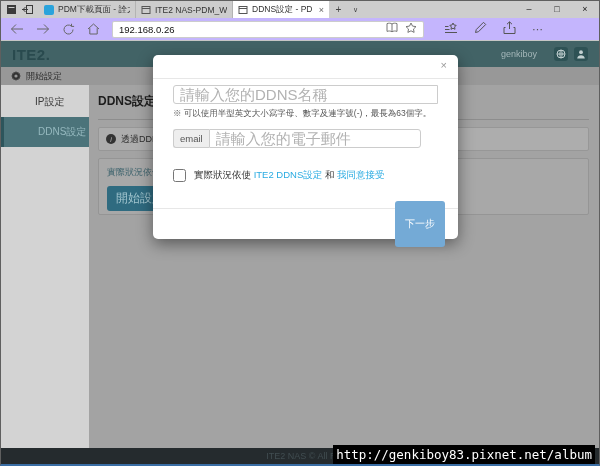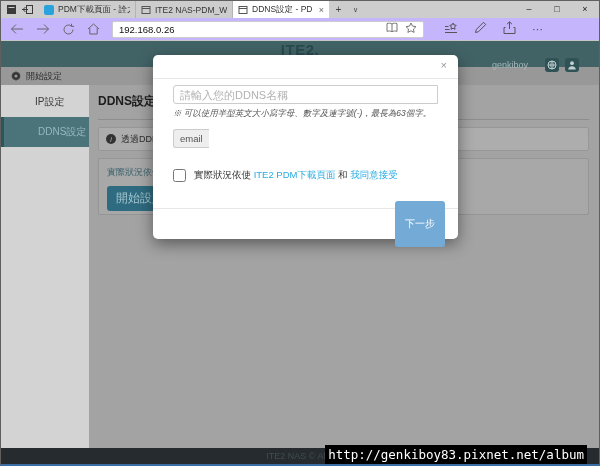--- a/index.html
+++ b/index.html
@@ -30,21 +30,21 @@
   .nav-icon svg{display:block;}
   .urlbox{width:312px;height:17px;border:1px solid #cccccc;border-radius:2px;background:#fff;
           display:flex;align-items:center;padding:0 6px;font-size:9.5px;}
   .url-host{color:#111;}
   .url-path{color:#999;overflow:hidden;white-space:nowrap;}
   .urlbox .right{margin-left:auto;display:flex;gap:7px;color:#777;}
   .after-url{display:flex;gap:16px;margin-left:20px;color:#555;align-items:center;}
   .after-url .glyph{font-size:11px;line-height:1;}
   
   .page{position:relative;height:446px;}
-  .site-header{height:26px;background:#426366;display:flex;align-items:center;padding:0 20px;flex-direction:column;}
+  .site-header{height:26px;background:#426366;display:flex;align-items:center;padding:0 11px;}
   .logo{font-size:15px;font-weight:800;color:#294a4e;letter-spacing:.5px;}
   .hdr-right{margin-left:auto;display:flex;align-items:center;gap:6px;}
   .username{font-size:9px;color:#a4b7b9;margin-right:11px;}
   .hdr-btn{width:14px;height:14px;background:#2e5255;border-radius:3px;color:#c3d1d2;
            display:flex;align-items:center;justify-content:center;}
   .crumbbar{height:18px;background:#989898;display:flex;align-items:center;gap:5px;
             padding:0 10px;font-size:9px;color:#2b2b2b;}
   .crumbbar svg{color:#333;}
   .content{display:flex;height:363px;}
   .sidebar{width:88px;background:#d3d3d3;padding-top:2px;}
@@ -61,38 +61,38 @@
   .panel-text{font-size:9px;color:#3c626c;}
   .start-btn{margin-top:7px;background:#2f6b80;color:#a3c6cf;font-size:12px;border:none;border-radius:3px;padding:4px 9px;}
   .site-footer{height:17px;background:#252b2e;font-size:9px;color:#414d51;text-align:right;padding:3px 200px 0 0;}
   
   .modal{position:absolute;left:152px;top:54px;width:305px;height:184px;background:#fff;
          border-radius:5px;box-shadow:0 5px 16px rgba(0,0,0,.45);z-index:30;}
   .modal-header{height:24px;border-bottom:1px solid #e7e7e7;position:relative;}
   .modal-close{position:absolute;right:11px;top:5px;font-size:11px;color:#999;line-height:1;}
   .modal-body{padding:6px 20px 0;}
   .ig{display:flex;height:19px;}
-  .ig input{flex:1;min-width:0;border:1px solid #ccc;padding:0 6px;font-size:11px;color:#333;outline:none;}
+  .ig input{flex:1;min-width:0;border:1px solid #ccc;padding:0 6px;font-size:15px;color:#333;outline:none;}
   .ig input::placeholder{color:#b2b2b2;}
   .ig .addon{background:#eee;border:1px solid #ccc;font-size:9.5px;color:#555;
              display:flex;align-items:center;padding:0 6px;white-space:nowrap;}
   .ig.ddns input{border-radius:3px 0 0 3px;}
   .ig.ddns .addon{border-left:none;border-radius:0 3px 3px 0;}
   .ig.email{width:248px;margin-top:9px;border-radius:6px;}
   .ig.email .addon{border-right:none;border-radius:3px 0 0 3px;}
   .ig.email input{border-radius:0 3px 3px 0;}
-  .note{margin-top:4px;font-size:8.5px;color:#555;font-style:italic;}
+  .note{margin-top:4px;font-size:8.5px;color:#555;}
   .agree-row{margin-top:21px;display:flex;align-items:center;gap:8px;font-size:9.5px;color:#333;}
   .agree-row input{width:13px;height:13px;accent-color:#fff;}
   .agree-row a{color:#29abe2;text-decoration:none;}
   .modal-footer{position:absolute;left:0;right:0;bottom:0;height:31px;border-top:1px solid #e7e7e7;
                 display:flex;justify-content:flex-end;align-items:center;padding:0 13px;}
   .next-btn{background:#74aad6;color:#fff;font-size:10px;border:none;border-radius:3px;padding:16px 10px;}
   
-  .watermark{position:absolute;right:12px;bottom:0;background:#000;color:#fff;z-index:60;
+  .watermark{position:absolute;right:4px;bottom:0;background:#000;color:#fff;z-index:60;
              font-family:"DejaVu Sans Mono",monospace;font-size:12.5px;line-height:19px;padding:0 3px;}
 </style>
 </head>
 <body>
 
 <div class="window">
 
   <div class="titlebar">
     <div class="edge-actions">
       <span>
@@ -255,25 +255,26 @@
     <div class="modal-header">
       <span class="modal-close">×</span>
     </div>
     <div class="modal-body">
       <div class="ig ddns">
         <input type="text" placeholder="請輸入您的DDNS名稱" style="">
       </div>
       <div class="note">※ 可以使用半型英文大小寫字母、數字及連字號(-)，最長為63個字。</div>
       <div class="ig email">
         <span class="addon">email</span>
+        <input type="text" placeholder="請輸入您的電子郵件" style="">
       </div>
       <div class="agree-row">
         <input type="checkbox" style="">
         <span>
-          <span>實際狀況依使 </span><a href="#">ITE2 PDM下載頁面</a><span> 和 </span><a href="#">我同意接受</a>
+          <span>實際狀況依使 </span><a href="#">ITE2 DDNS設定</a><span> 和 </span><a href="#">我同意接受</a>
         </span>
       </div>
     </div>
     <div class="modal-footer">
       <button class="next-btn">下一步</button>
     </div>
   </div>
 
   <div class="watermark">http://genkiboy83.pixnet.net/album</div>
 </div>

